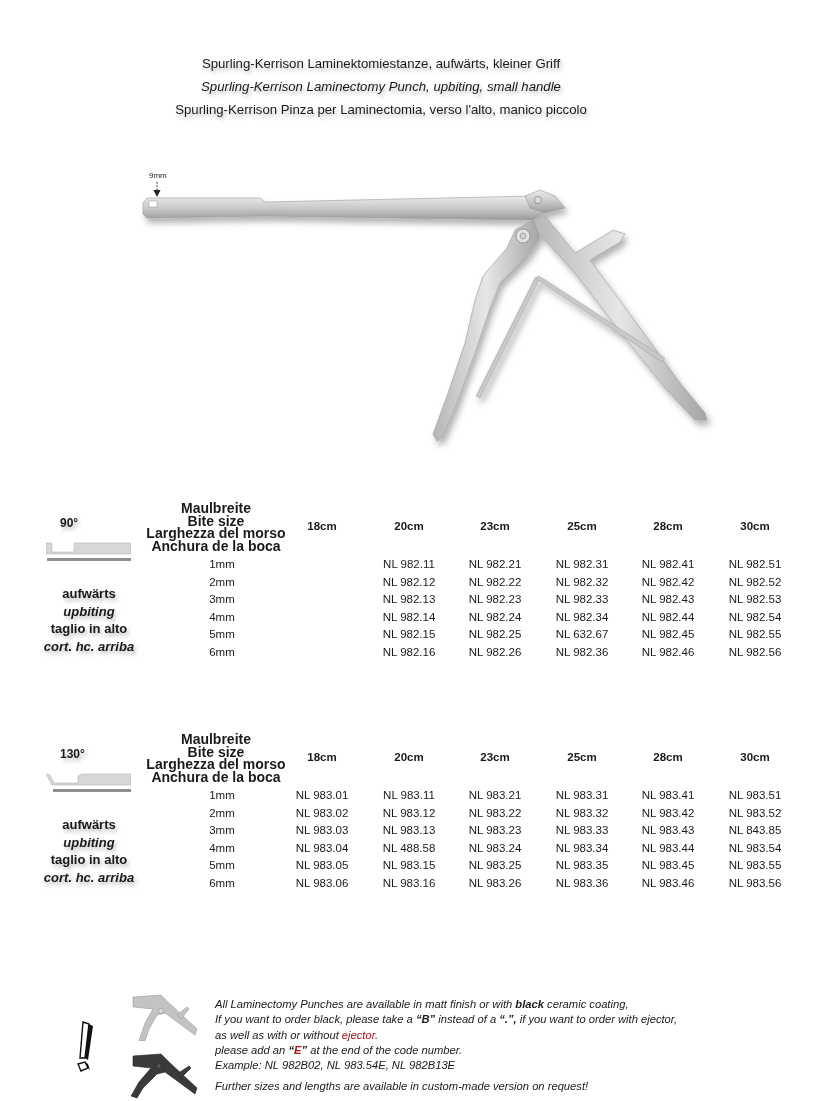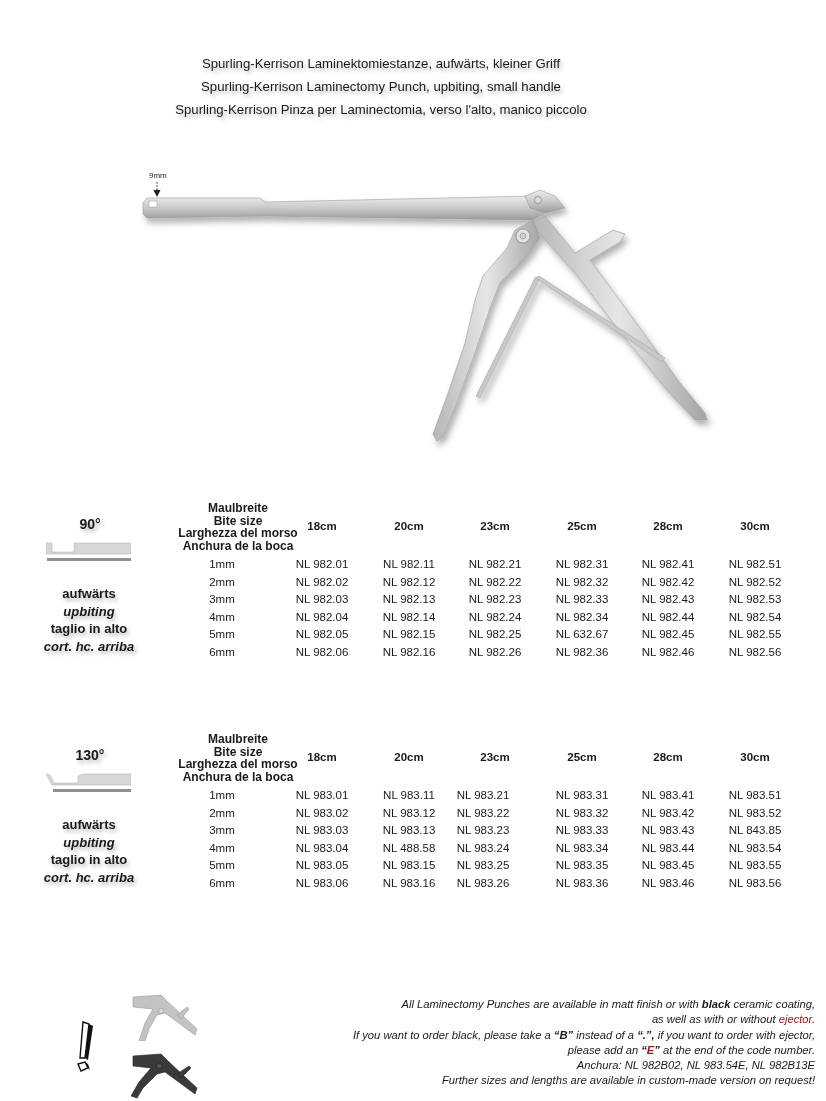--- a/index.html
+++ b/index.html
@@ -4,50 +4,50 @@
 <style>
   * { box-sizing: border-box; margin: 0; padding: 0; }
   html, body { width: 826px; height: 1101px; background: #ffffff; overflow: hidden; }
   body { position: relative; font-family: "Liberation Sans", sans-serif; color: #1a1a1a; }
 
   .shadow-text { text-shadow: 2px 3px 4px rgba(0,0,0,0.28); }
 
   
   .titles { position: absolute; top: 52px; left: 0; width: 762px; text-align: center; }
   .titles div { font-size: 13.2px; line-height: 23px; }
-  .titles .it { }
+  .titles .it { font-style: italic; }
 
   
   .product { position: absolute; left: 135px; top: 168px; width: 590px; height: 290px; }
   .mm-label { position: absolute; left: 149px; top: 171px; font-size: 8px; }
   .mm-arrow { position: absolute; left: 156px; top: 182px; width: 0; height: 16px; }
 
   
   .section { position: absolute; left: 0; width: 826px; height: 170px; }
   .sec1 { top: 500px; }
   .sec2 { top: 731px; }
 
-  .angle { position: absolute; left: 60px; top: 16px; width: 60px; text-align: center; font-weight: bold; font-size: 14px; }
+  .angle { position: absolute; left: 60px; top: 16px; width: 60px; text-align: left; font-weight: bold; font-size: 12px; }
   .tip-img { position: absolute; left: 46px; top: 40px; width: 85px; height: 24px; }
   .dir { position: absolute; left: 36px; top: 85px; width: 106px; text-align: center; font-size: 13px; font-weight: bold; line-height: 17.5px; }
   .dir .it { font-style: italic; }
 
-  .hdr { position: absolute; left: 168px; top: 2px; width: 140px; text-align: center; font-size: 12px; font-weight: bold; line-height: 12.5px; }
+  .hdr { position: absolute; left: 146px; top: 2px; width: 140px; text-align: center; font-size: 14px; font-weight: bold; line-height: 12.5px; }
   .hdr .it { }
 
   .colhdr { position: absolute; top: 20px; font-size: 11.5px; font-weight: bold; width: 80px; text-align: center; }
 
   .size-col { position: absolute; left: 182px; top: 56px; width: 80px; text-align: center; font-size: 11.5px; line-height: 17.5px; }
   .code-col { position: absolute; top: 56px; width: 86px; text-align: center; font-size: 11.5px; line-height: 17.5px; }
 
   
-  .footer { position: absolute; left: 215px; top: 997px; width: 600px; font-size: 11.2px; font-style: italic; line-height: 15.3px; color: #1a1a1a; text-align: right; }
+  .footer { position: absolute; left: 215px; top: 997px; width: 600px; font-size: 11.2px; font-style: italic; line-height: 15.3px; color: #1a1a1a; }
   .footer .red { color: #a4161a; }
   .footer .b { font-weight: bold; }
-  .footer .further { }
+  .footer .further { margin-top: 6px; }
   .exclaim { position: absolute; left: 74px; top: 1020px; width: 30px; height: 55px; }
   .thumb { position: absolute; left: 131px; width: 68px; height: 48px; }
   .thumb1 { top: 993px; }
   .thumb2 { top: 1052px; }
 </style>
 </head>
 <body>
 
 <div class="titles shadow-text">
   <div>Spurling-Kerrison Laminektomiestanze, aufwärts, kleiner Griff</div>
@@ -126,28 +126,20 @@
 
   <div class="size-col">
     <div>1mm</div>
     <div>2mm</div>
     <div>3mm</div>
     <div>4mm</div>
     <div>5mm</div>
     <div>6mm</div>
   </div>
 
-  <div class="code-col" style="left:279px">
-    <div>NL 982.01</div>
-    <div>NL 982.02</div>
-    <div>NL 982.03</div>
-    <div>NL 982.04</div>
-    <div>NL 982.05</div>
-    <div>NL 982.06</div>
-  </div>
   <div class="code-col" style="left:366px">
     <div>NL 982.11</div>
     <div>NL 982.12</div>
     <div>NL 982.13</div>
     <div>NL 982.14</div>
     <div>NL 982.15</div>
     <div>NL 982.16</div>
   </div>
   <div class="code-col" style="left:452px">
     <div>NL 982.21</div>
@@ -228,21 +220,21 @@
     <div>NL 983.06</div>
   </div>
   <div class="code-col" style="left:366px">
     <div>NL 983.11</div>
     <div>NL 983.12</div>
     <div>NL 983.13</div>
     <div>NL 488.58</div>
     <div>NL 983.15</div>
     <div>NL 983.16</div>
   </div>
-  <div class="code-col" style="left:440px">
+  <div class="code-col" style="left:452px">
     <div>NL 983.21</div>
     <div>NL 983.22</div>
     <div>NL 983.23</div>
     <div>NL 983.24</div>
     <div>NL 983.25</div>
     <div>NL 983.26</div>
   </div>
   <div class="code-col" style="left:539px">
     <div>NL 983.31</div>
     <div>NL 983.32</div>
@@ -282,18 +274,18 @@
   <circle cx="30" cy="18" r="2.5" fill="#ddd" stroke="#888" stroke-width="0.6"></circle>
 </svg>
 <svg class="thumb thumb2" viewBox="0 0 68 48" width="68" height="48">
   <path d="M2,4 L30,2 L38,10 L66,36 L64,42 L34,20 L26,22 L12,36 L6,46 L0,44 L8,30 L20,16 L2,14 Z" fill="#3a3a3a" stroke="#222" stroke-width="0.6"></path>
   <path d="M46,22 L58,14 L60,16 L50,26 Z" fill="#3a3a3a" stroke="#222" stroke-width="0.6"></path>
   <circle cx="28" cy="14" r="2.5" fill="#555" stroke="#222" stroke-width="0.6"></circle>
 </svg>
 
 <div class="footer">
   <div><span>All Laminectomy Punches are available in matt finish or with </span><span class="b">black</span><span> ceramic coating,</span></div>
+  <div><span>If you want to order black, please take a </span><span class="b">“B”</span><span> instead of a </span><span class="b">“.”,</span><span> if you want to order with ejector,</span></div>
   <div><span>as well as with or without </span><span class="red">ejector</span><span>.</span></div>
-  <div><span>If you want to order black, please take a </span><span class="b">“B”</span><span> instead of a </span><span class="b">“.”,</span><span> if you want to order with ejector,</span></div>
   <div><span>please add an </span><span class="b">“</span><span class="b red">E</span><span class="b">”</span><span> at the end of the code number.</span></div>
-  <div>Anchura: NL 982B02, NL 983.54E, NL 982B13E</div>
+  <div>Example: NL 982B02, NL 983.54E, NL 982B13E</div>
   <div class="further">Further sizes and lengths are available in custom-made version on request!</div>
 </div>
 
 </body></html>

